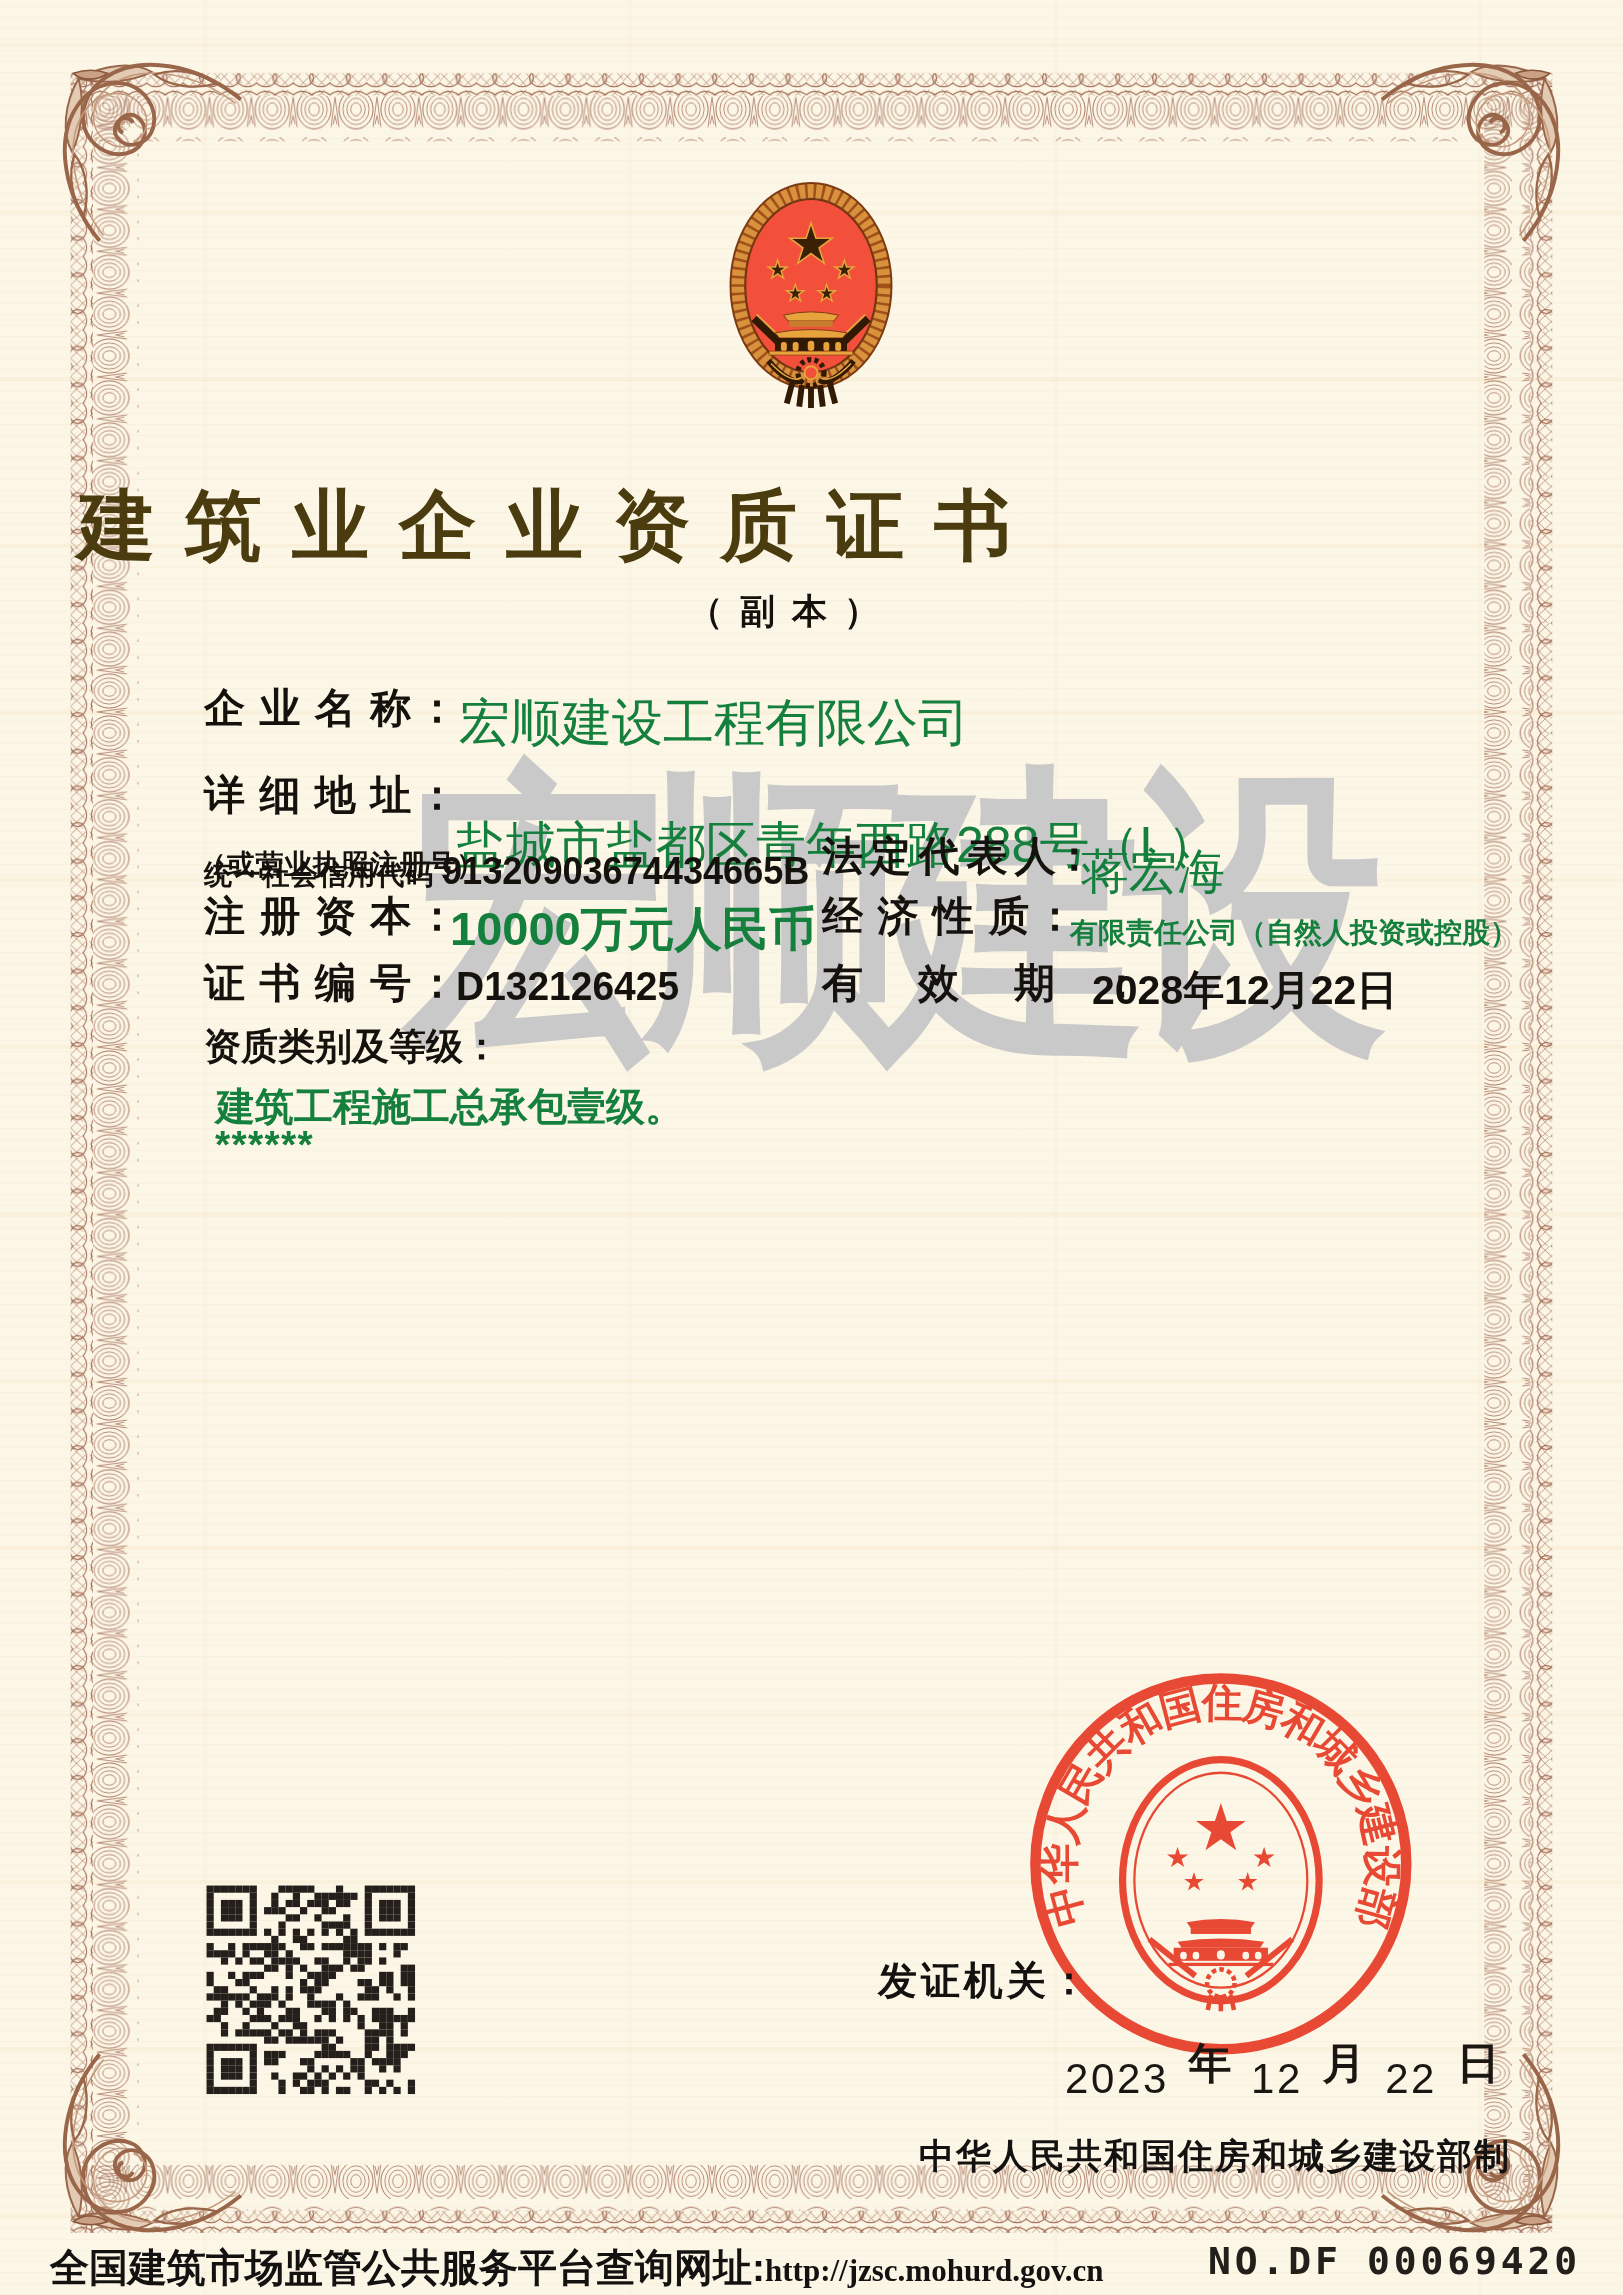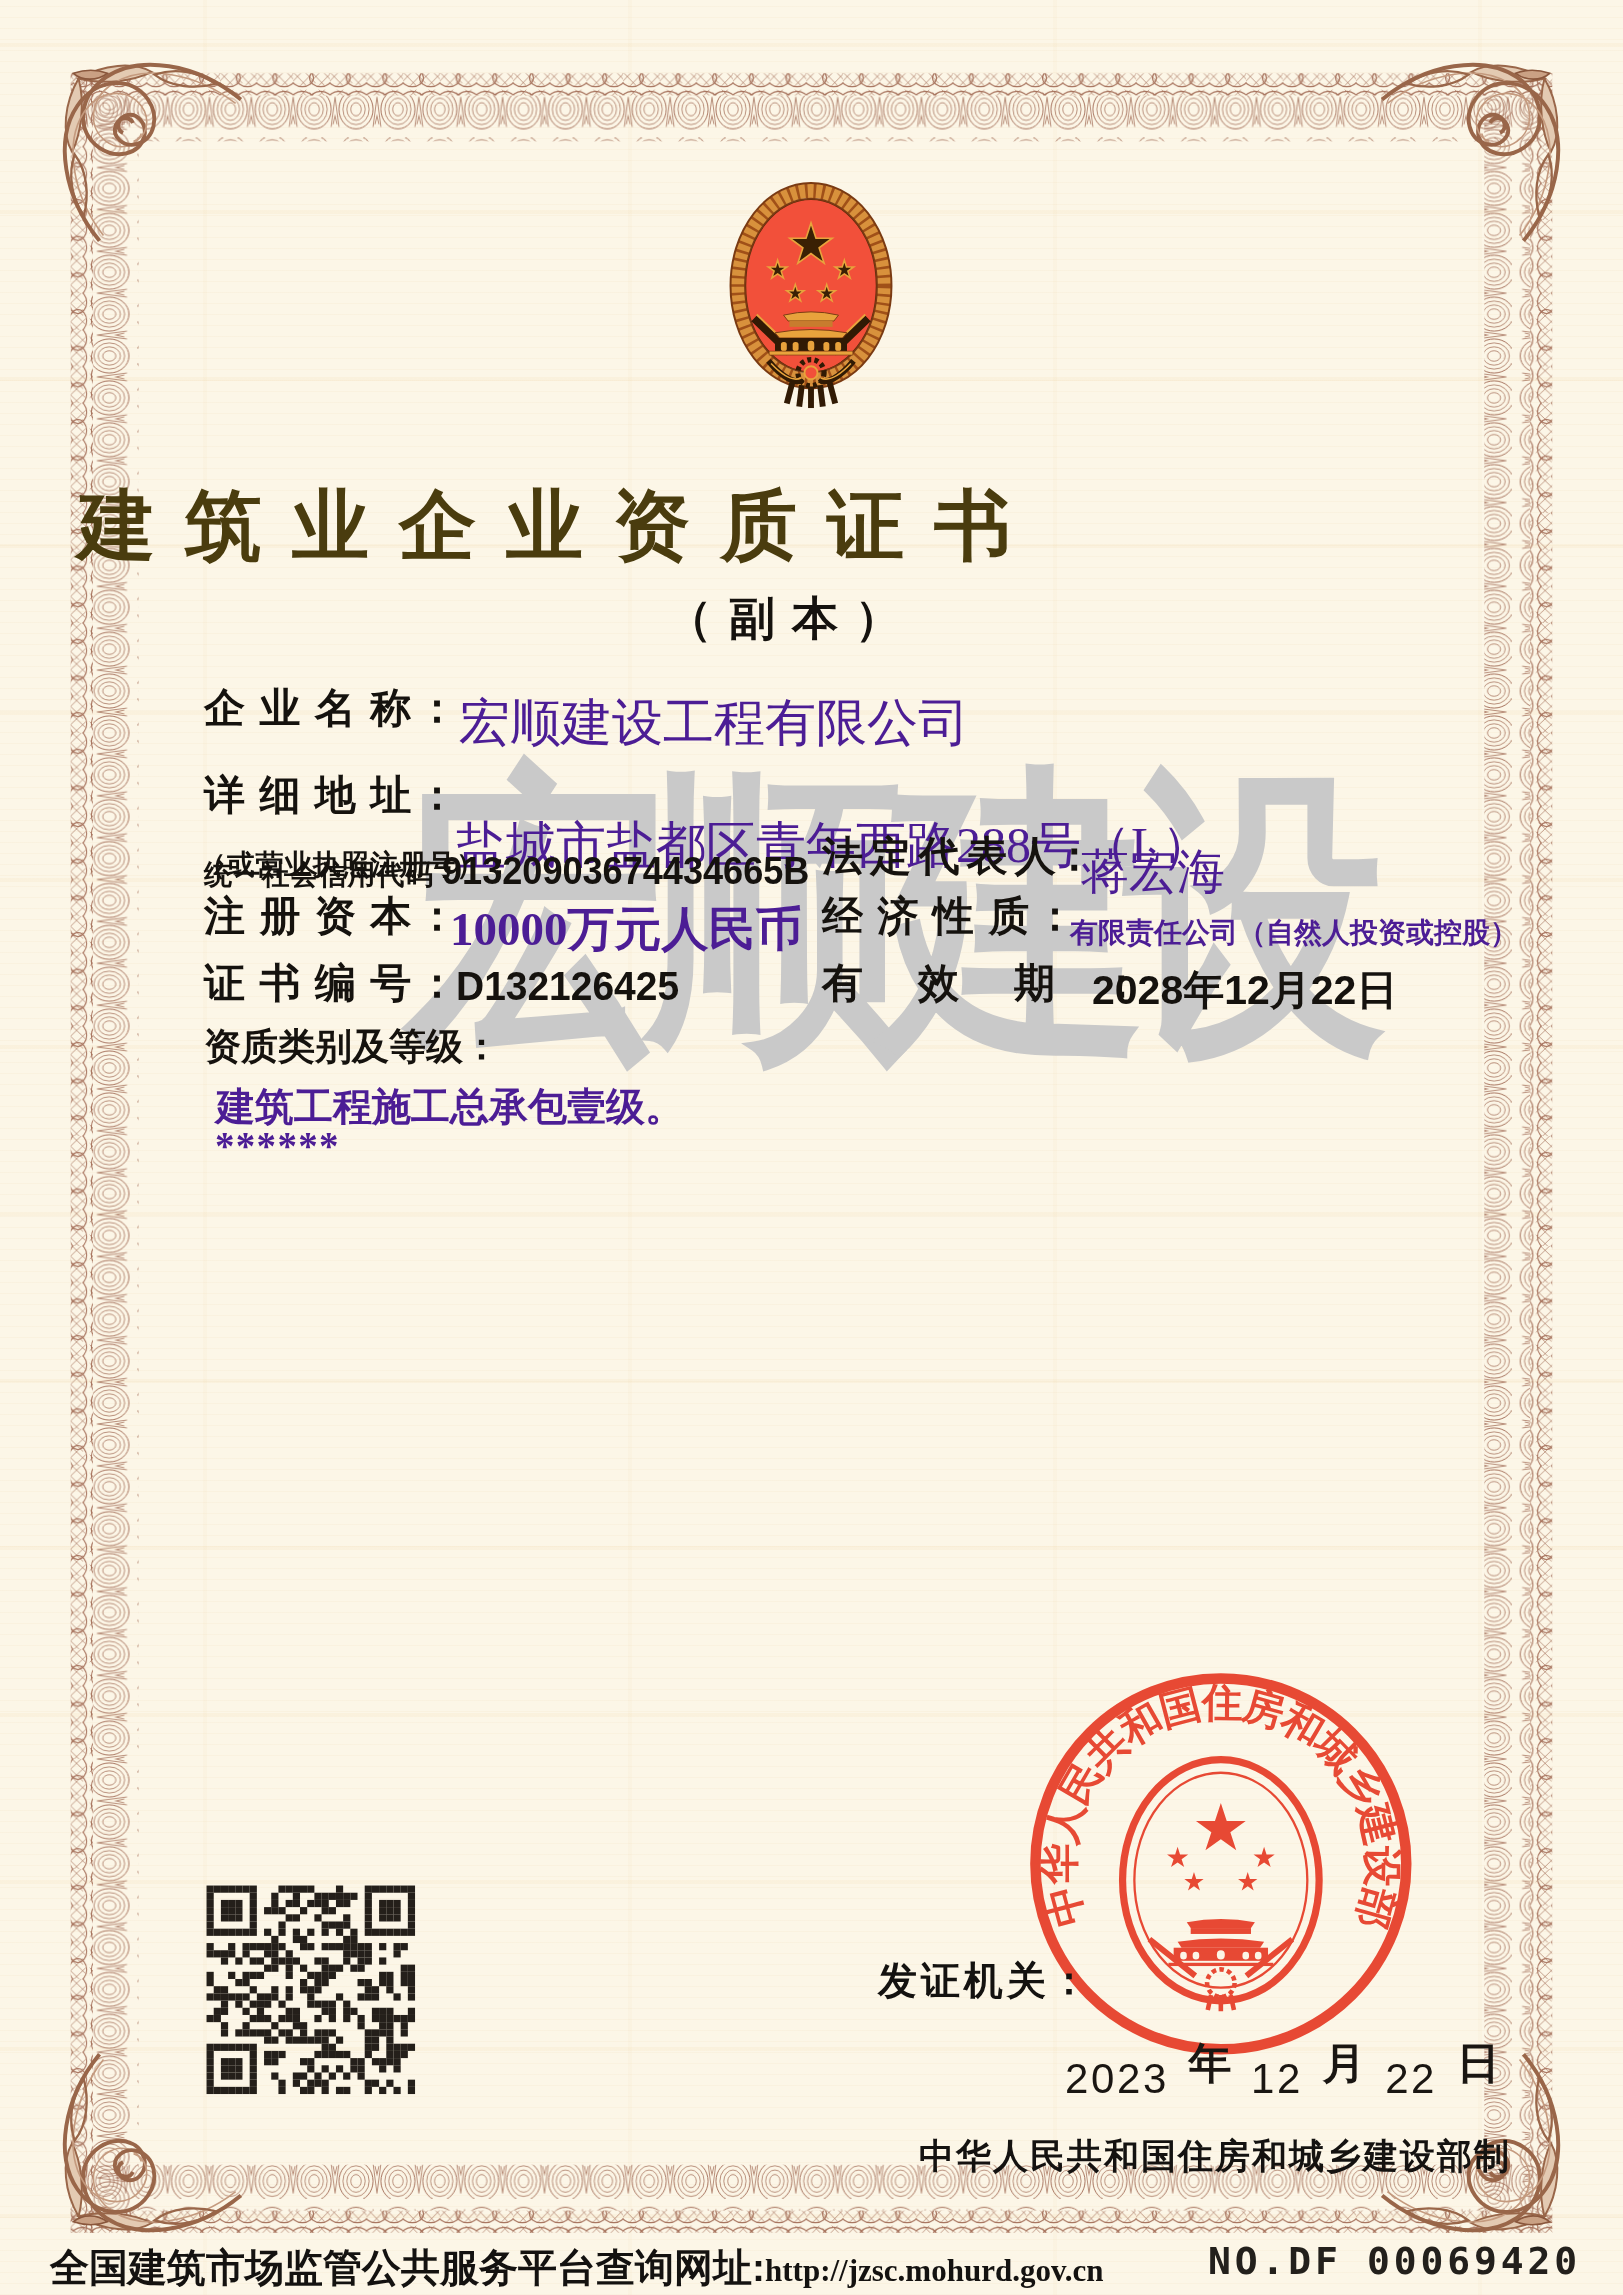--- a/index.html
+++ b/index.html
@@ -10,28 +10,28 @@
   .page::before{content:"";position:absolute;inset:0;z-index:0;pointer-events:none;background:
     repeating-linear-gradient(0deg, rgba(216,170,98,0.06) 0 1.3px, rgba(0,0,0,0) 1.3px 11px),
     repeating-linear-gradient(0deg, rgba(0,0,0,0) 0 77px, rgba(232,192,122,0.09) 77px 81px, rgba(0,0,0,0) 81px 167px),
     repeating-linear-gradient(90deg, rgba(0,0,0,0) 0 203px, rgba(226,186,116,0.05) 203px 207px, rgba(0,0,0,0) 207px 425px);}
   .t{position:absolute;white-space:nowrap;}
   svg{display:block}
   
   .hei{font-family:"Liberation Sans","DejaVu Sans",sans-serif;}
   .title{left:0;width:1623px;text-align:left;top:475px;font-size:77px;font-weight:bold;
          letter-spacing:30px;text-indent:30px;color:#4a3c0e;z-index:3;padding-left:48px;}
-  .subtitle{left:0;width:1567px;text-align:center;top:588px;font-size:46px;font-weight:bold;
+  .subtitle{left:0;width:1567px;text-align:center;top:588px;font-size:35px;font-weight:bold;
             letter-spacing:17px;text-indent:17px;color:#15120e;z-index:3;}
   .lab{font-weight:bold;font-size:41px;color:#15120e;z-index:3;}
   .ls4{letter-spacing:14.4px;}
   .ls5{letter-spacing:7.2px;}
   .ls3{letter-spacing:55px;}
   .colon{font-weight:bold;font-size:41px;color:#15120e;margin-left:-9.2px;}
-  .val{font-family:Liberation Serif, serif;color:#4c1d95;z-index:3;}
+  .val{font-family:Liberation Sans, sans-serif;color:#15803d;z-index:3;}
   .vnum{font-family:"Liberation Sans","DejaVu Sans",sans-serif;font-weight:bold;color:#15120e;z-index:3;}
   .smallab{font-weight:bold;font-size:28px;color:#15120e;z-index:3;letter-spacing:0.7px;}
   .wm1{left:406px;top:711px;font-size:308px;font-weight:bold;color:#c9c9c9;letter-spacing:-26px;
        transform:scaleX(.85);transform-origin:left top;z-index:1;}
   .wm2{left:359px;top:1111px;font-size:123px;font-weight:normal;color:#d2d2d2;letter-spacing:60px;z-index:1;}
   .issuer-label{left:878px;top:1954px;font-size:39px;font-weight:bold;letter-spacing:3.9px;z-index:5;}
   .date-line{left:1038px;top:2045px;z-index:5;font-size:42px;color:#1a1612;margin-left:27px;}
   .date-line .num{position:relative;top:5.2px;font-weight:normal;letter-spacing:2.6px;}
   .date-line .unit{position:relative;top:-10.5px;font-weight:bold;font-size:43px;}
   .date-line .g{margin-left:19.6px;}

